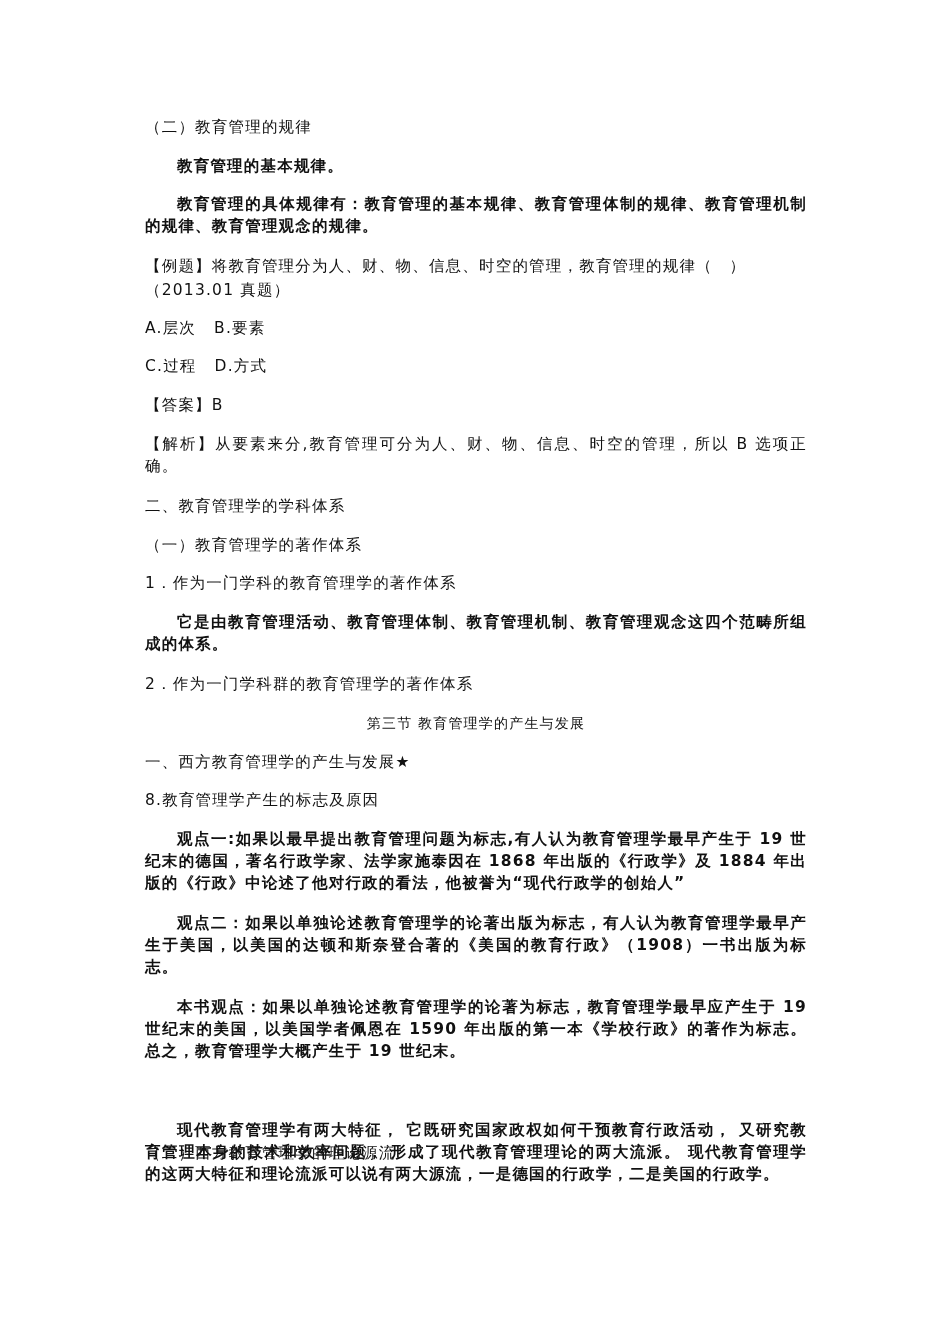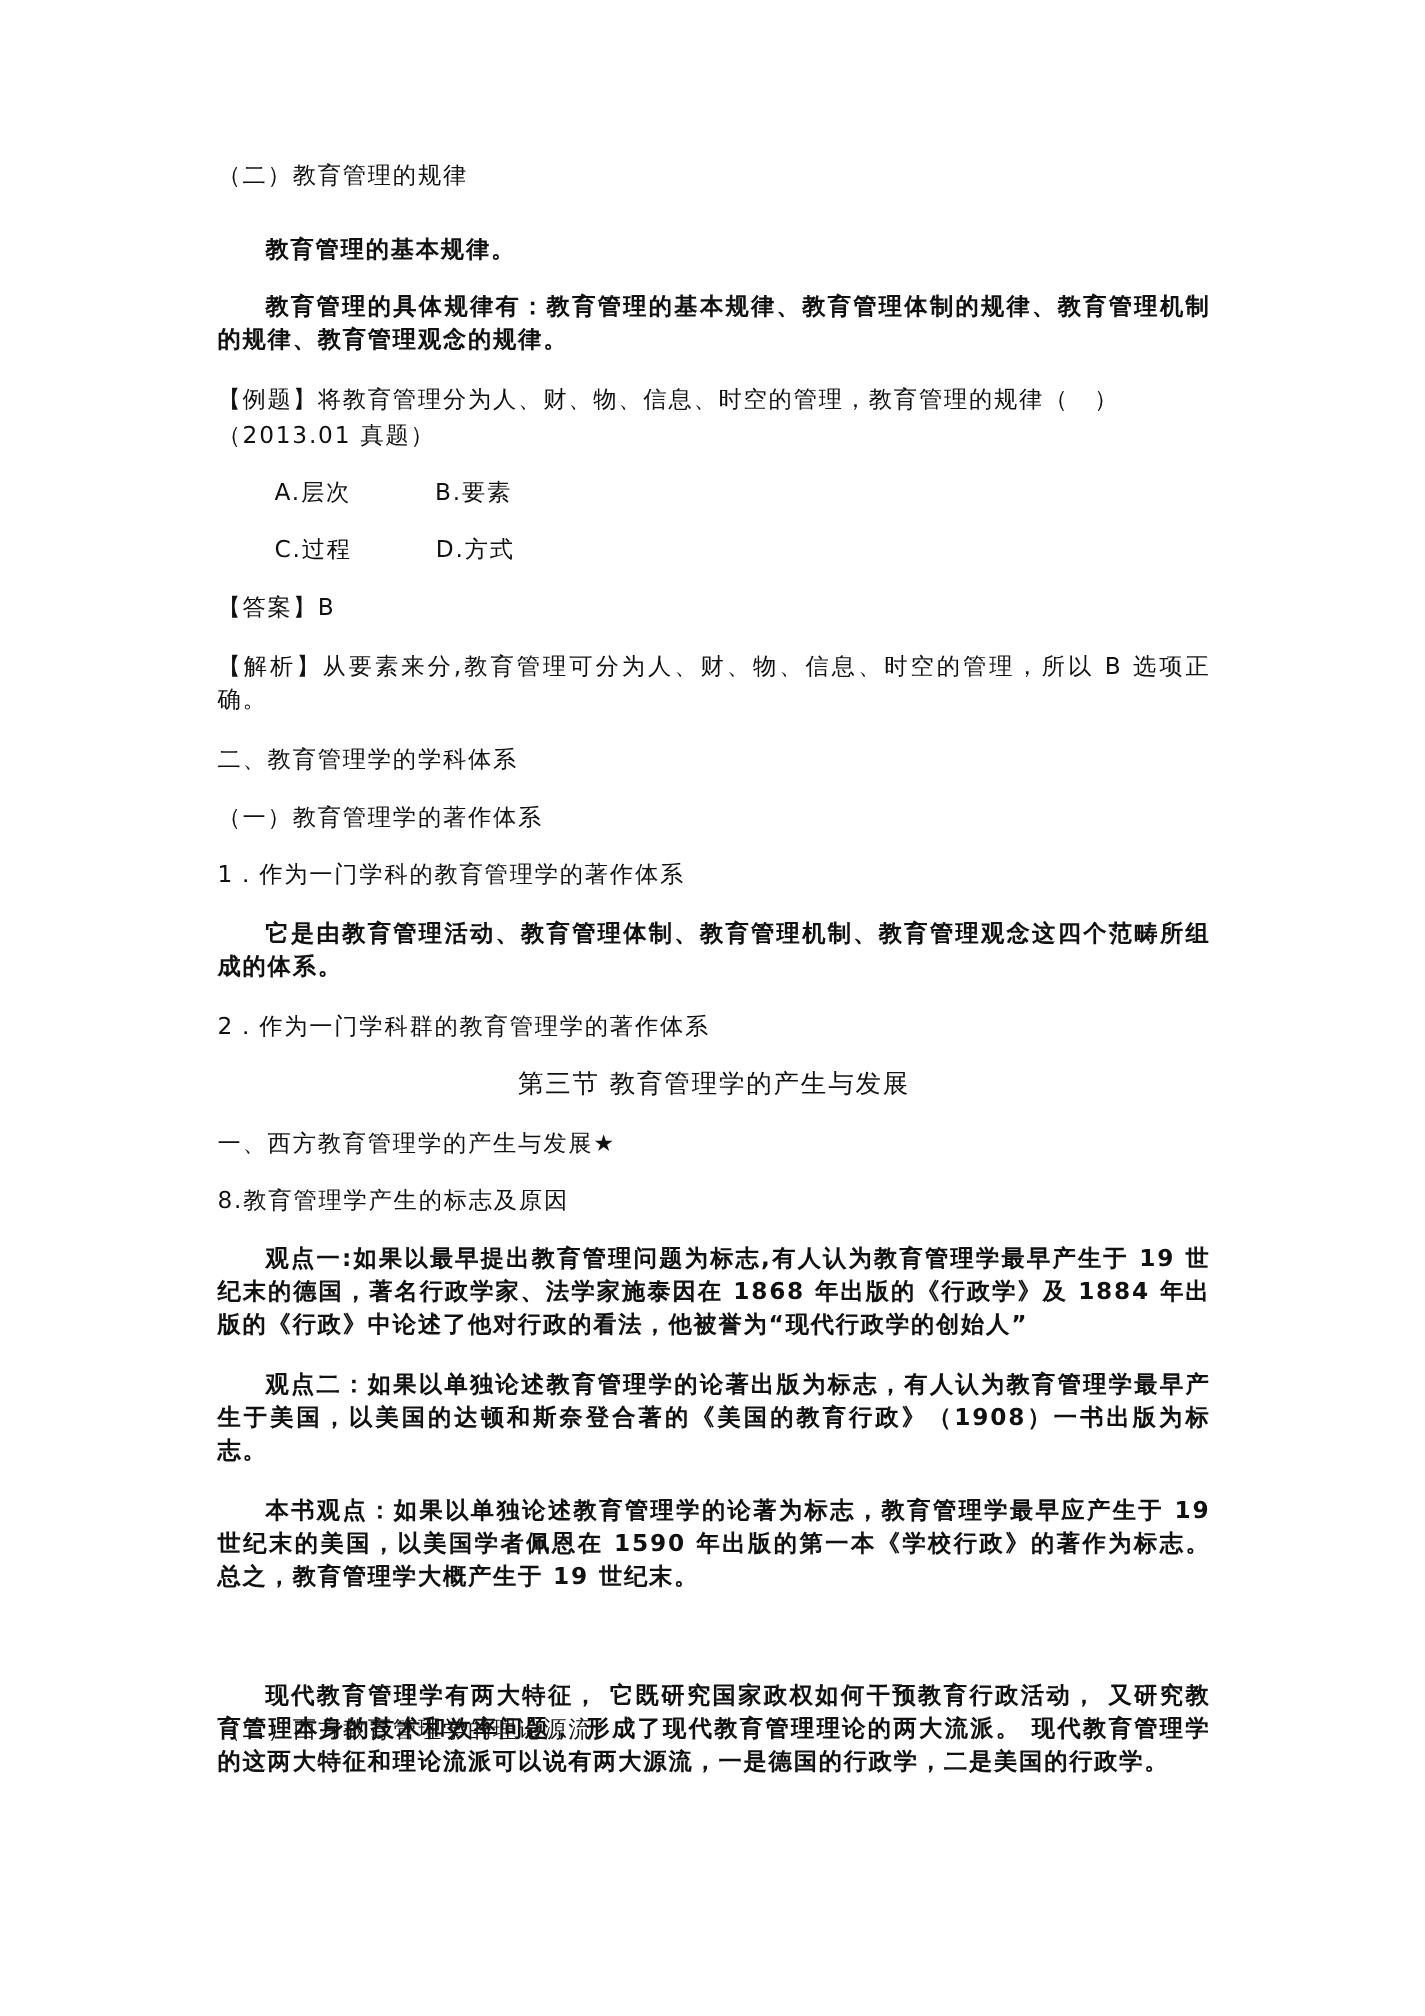--- a/index.html
+++ b/index.html
@@ -2,28 +2,28 @@
 <html><head>
 <meta charset="utf-8">
 <style>
   html, body { margin: 0; padding: 0; background: #ffffff; }
   body { width: 950px; height: 1344px; position: relative; overflow: hidden;
          font-family: "DejaVu Sans", sans-serif; color: #111; }
   .page { position: absolute; left: 145px; top: 0; width: 665px; }
   .line { position: absolute; left: 0; font-size: 15.5px; line-height: 20px; white-space: nowrap; letter-spacing: 1.2px; }
   .para { position: absolute; left: 0; width: 662px; font-size: 15.5px; line-height: 22px; letter-spacing: 1.2px; text-align: justify; }
   .indent { text-indent: 32px; font-weight: bold; }
-  .center { position: absolute; left: 0; width: 662px; text-align: center; font-size: 17px; line-height: 20px; letter-spacing: 1.2px; }
-  .opt { display: inline-block; margin-right: 18px; margin-left: 38px; }
+  .center { position: absolute; left: 0; width: 662px; text-align: center; font-size: 14px; line-height: 20px; letter-spacing: 1.2px; }
+  .opt { display: inline-block; margin-right: 18px; }
 </style>
 </head>
 <body>
 
 <div class="page">
-  <div class="line" style="top:107px">（二）教育管理的规律</div>
+  <div class="line" style="top:117px">（二）教育管理的规律</div>
   <div class="para indent" style="top:155px">教育管理的基本规律。</div>
   <div class="para indent" style="top:193px">教育管理的具体规律有：教育管理的基本规律、教育管理体制的规律、教育管理机制的规律、教育管理观念的规律。</div>
 
   <div class="line" style="top:256px">【例题】将教育管理分为人、财、物、信息、时空的管理，教育管理的规律（　）</div>
   <div class="line" style="top:280px">（2013.01 真题）</div>
 
   <div class="line" style="top:318px">
     <span class="opt">A.层次</span><span class="opt">B.要素</span>
   </div>
   <div class="line" style="top:356px">

